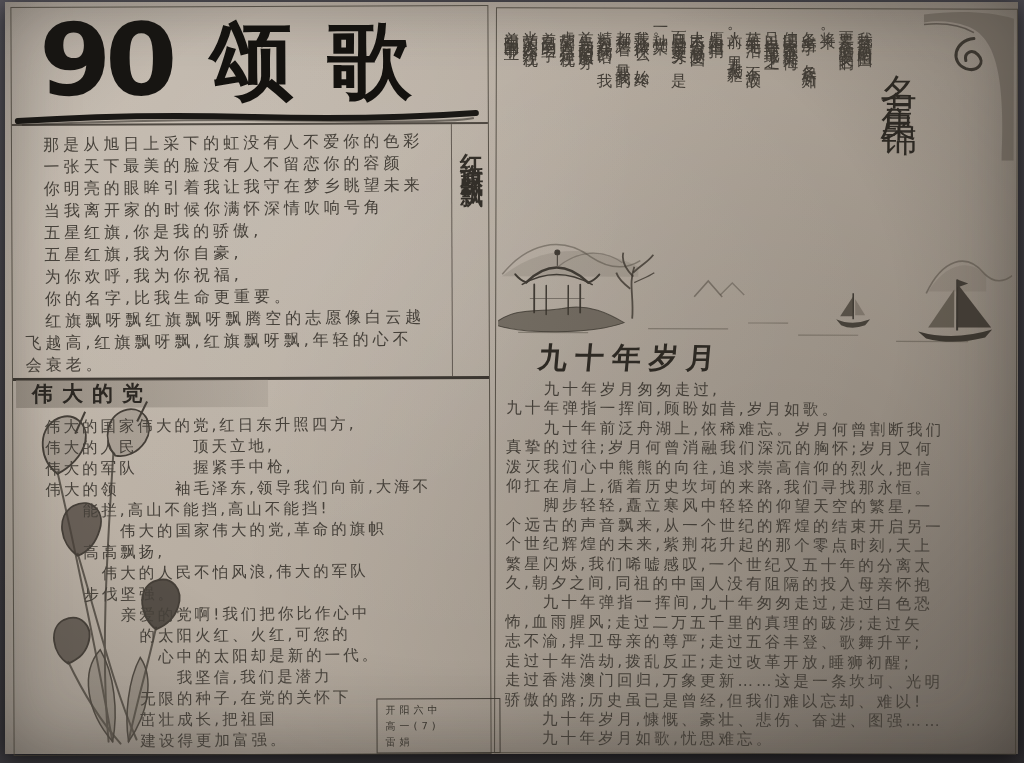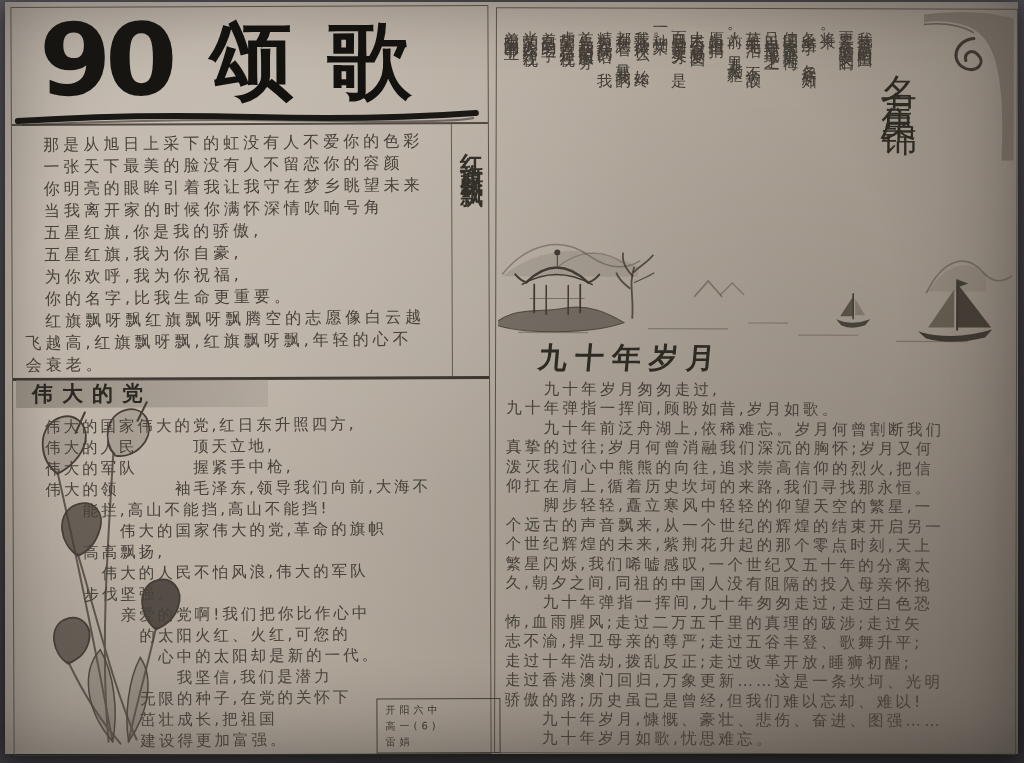--- a/index.html
+++ b/index.html
@@ -147,21 +147,21 @@
       <div>　　　　　　的太阳火红、火红,可您的</div>
       <div>　　　　　　　心中的太阳却是新的一代。</div>
       <div>　　　　　　　　我坚信,我们是潜力</div>
       <div>　　　　　　无限的种子,在党的关怀下</div>
       <div>　　　　　　茁壮成长,把祖国</div>
       <div>　　　　　　建设得更加富强。</div>
     </div>
 
   <div class="byline-box">
     <div>开阳六中</div>
-    <div>高一(6)</div>
+    <div>高一(7)</div>
     <div>雷娟</div>
   </div>
 </div>
 
 <div class="page page-right">
 
   <svg class="corner-art" viewBox="0 0 92 150">
     <path d="M0,4 C30,0 64,0 90,8 L90,150 L78,150 C82,60 70,26 44,16 C28,10 12,10 0,12 Z" fill="rgba(90,82,72,0.55)"></path>
     <path d="M0,14 C20,12 36,14 50,22" stroke="rgba(60,54,46,0.6)" fill="none" stroke-width="1.5"></path>
     <path d="M50,28 C30,30 26,52 42,58 C54,62 62,52 54,44 C48,38 40,42 42,50" fill="none" stroke="#3a352e" stroke-width="3" stroke-linecap="round"></path>

